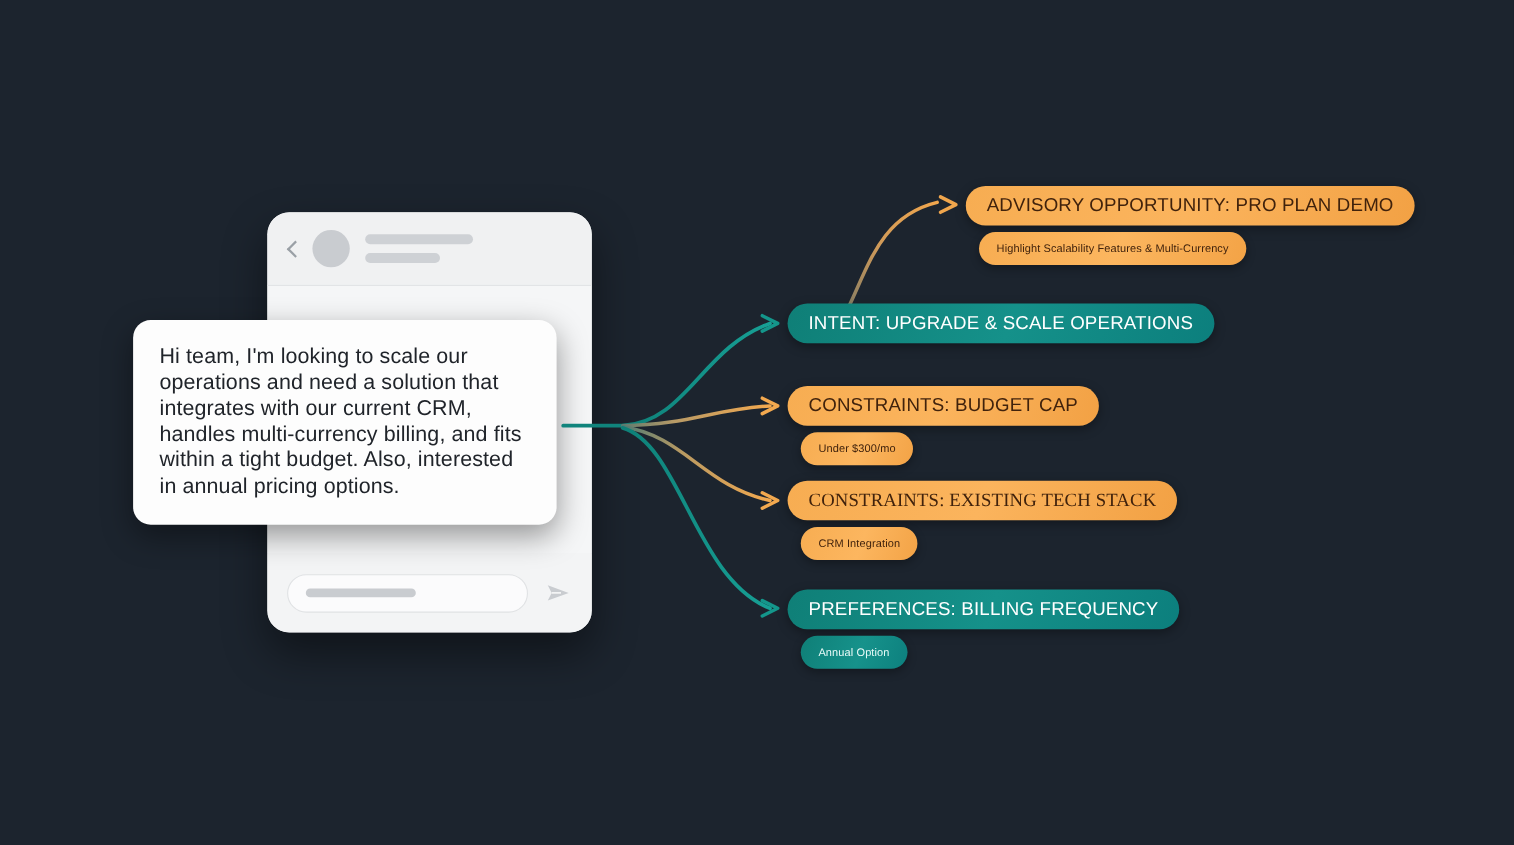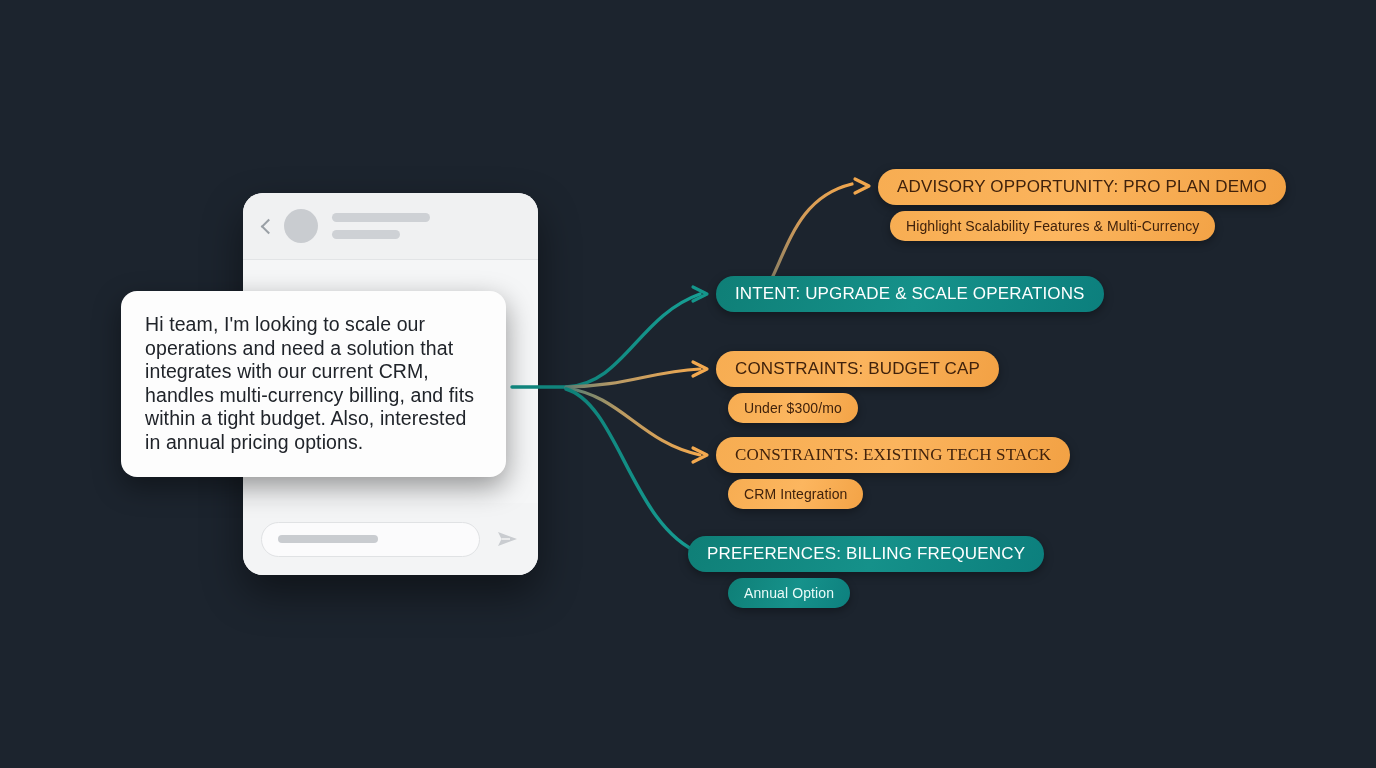--- a/index.html
+++ b/index.html
@@ -159,21 +159,21 @@
     height: 36px;
     border-radius: 18px;
     padding: 16px 19px;
     font-size: 17px;
     letter-spacing: 0.15px;
   }
   .node-sub {
     height: 30px;
     border-radius: 15px;
     padding: 0 16px;
-    font-size: 14px;
+    font-size: 10px;
     letter-spacing: 0.1px;
   }
   .teal-main {
     background: linear-gradient(110deg, #0f7f77 0%, #15918a 52%, #0c7f7d 100%);
     color: #ffffff;
     box-shadow: 0 3px 10px rgba(0,0,0,0.35);
   }
   .teal-sub {
     background: linear-gradient(110deg, #0f7f77 0%, #16928b 55%, #0d807e 100%);
     color: #e9fbf8;
@@ -281,20 +281,20 @@
     <span>Under $300/mo</span>
   </div>
 
   <div class="node node-main orange-main" style="left:716px; top:437px;font-family:Liberation Serif, serif;">
     <span>CONSTRAINTS: EXISTING TECH STACK</span>
   </div>
   <div class="node node-sub orange-sub" style="left:728px; top:479px;">
     <span>CRM Integration</span>
   </div>
 
-  <div class="node node-main teal-main" style="left:688px; top:536px;">
+  <div class="node node-main teal-main" style="left:716px; top:536px;">
     <span>PREFERENCES: BILLING FREQUENCY</span>
   </div>
   <div class="node node-sub teal-sub" style="left:728px; top:578px;">
     <span>Annual Option</span>
   </div>
 
 </div>
 
 </body></html>

